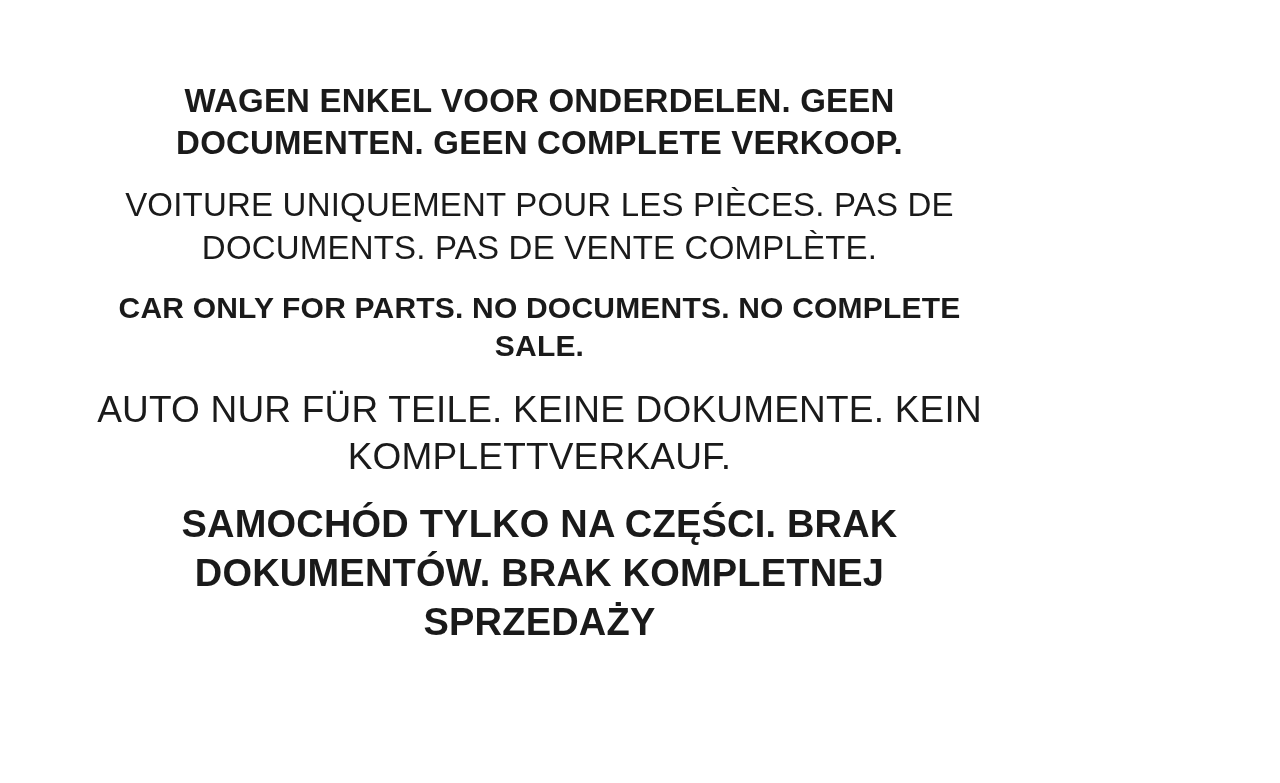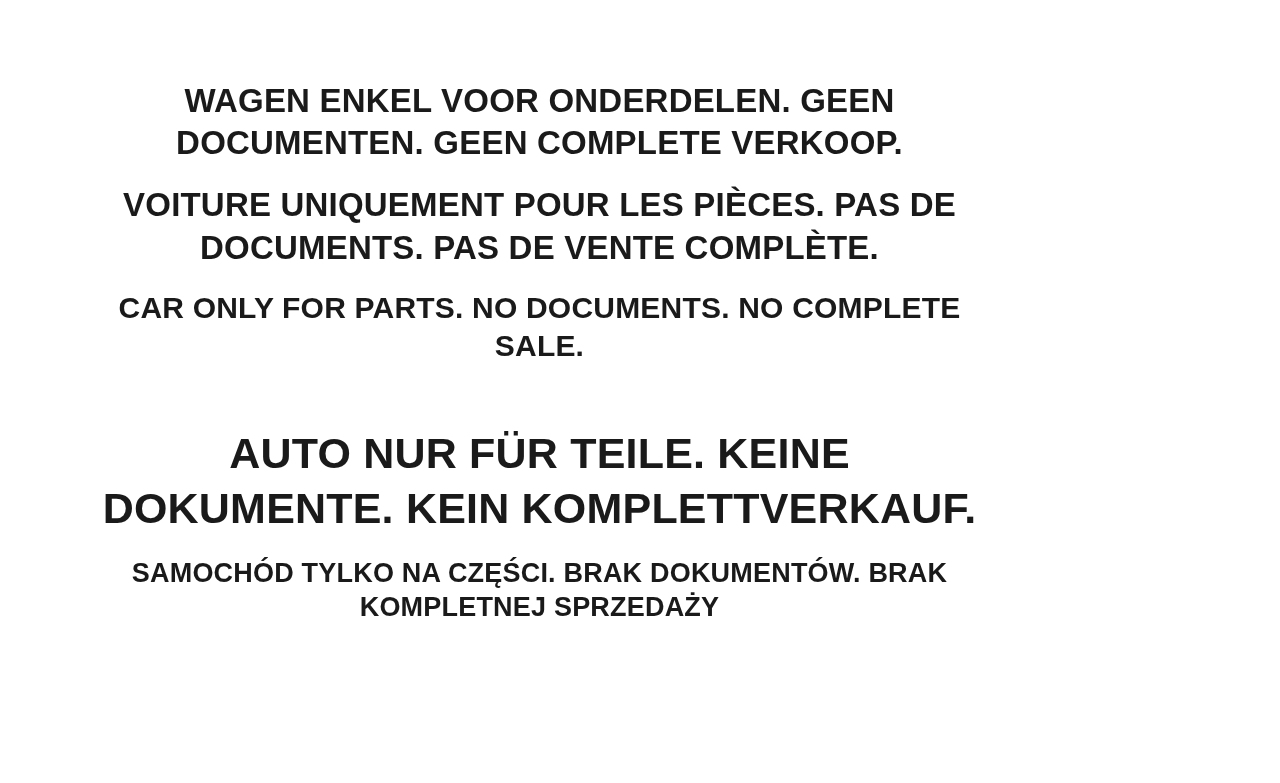--- a/index.html
+++ b/index.html
@@ -30,29 +30,29 @@
     line-height: 1.28;
     letter-spacing: 0.2px;
     text-transform: uppercase;
   }
   .line.bold {
     font-weight: bold;
     font-size: 33px;
     margin: 0 0 20px 0;
   }
   .line.regular {
-    font-weight: bold;
+    font-weight: normal;
     font-size: 33px;
     margin: 0 0 20px 0;
   }
   .line.nl { font-size: 33px; }
   .line.fr { font-size: 33px; }
   .line.en { font-size: 30px; }
-  .line.de { font-size: 43px; margin-top: 40px; }
-  .line.pl { font-size: 27px; margin-bottom: 16px; }
+  .line.de { font-size: 37px; }
+  .line.pl { font-size: 38px; margin-bottom: 16px; }
 </style>
 </head>
 <body>
 
 <div class="notice">
   <p class="line bold nl">WAGEN ENKEL VOOR ONDERDELEN. GEEN DOCUMENTEN. GEEN COMPLETE VERKOOP.</p>
   <p class="line regular fr">VOITURE UNIQUEMENT POUR LES PIÈCES. PAS DE DOCUMENTS. PAS DE VENTE COMPLÈTE.</p>
   <p class="line bold en">CAR ONLY FOR PARTS. NO DOCUMENTS. NO COMPLETE SALE.</p>
   <p class="line regular de">AUTO NUR FÜR TEILE. KEINE DOKUMENTE. KEIN KOMPLETTVERKAUF.</p>
   <p class="line bold pl">SAMOCHÓD TYLKO NA CZĘŚCI. BRAK DOKUMENTÓW. BRAK KOMPLETNEJ SPRZEDAŻY</p>

